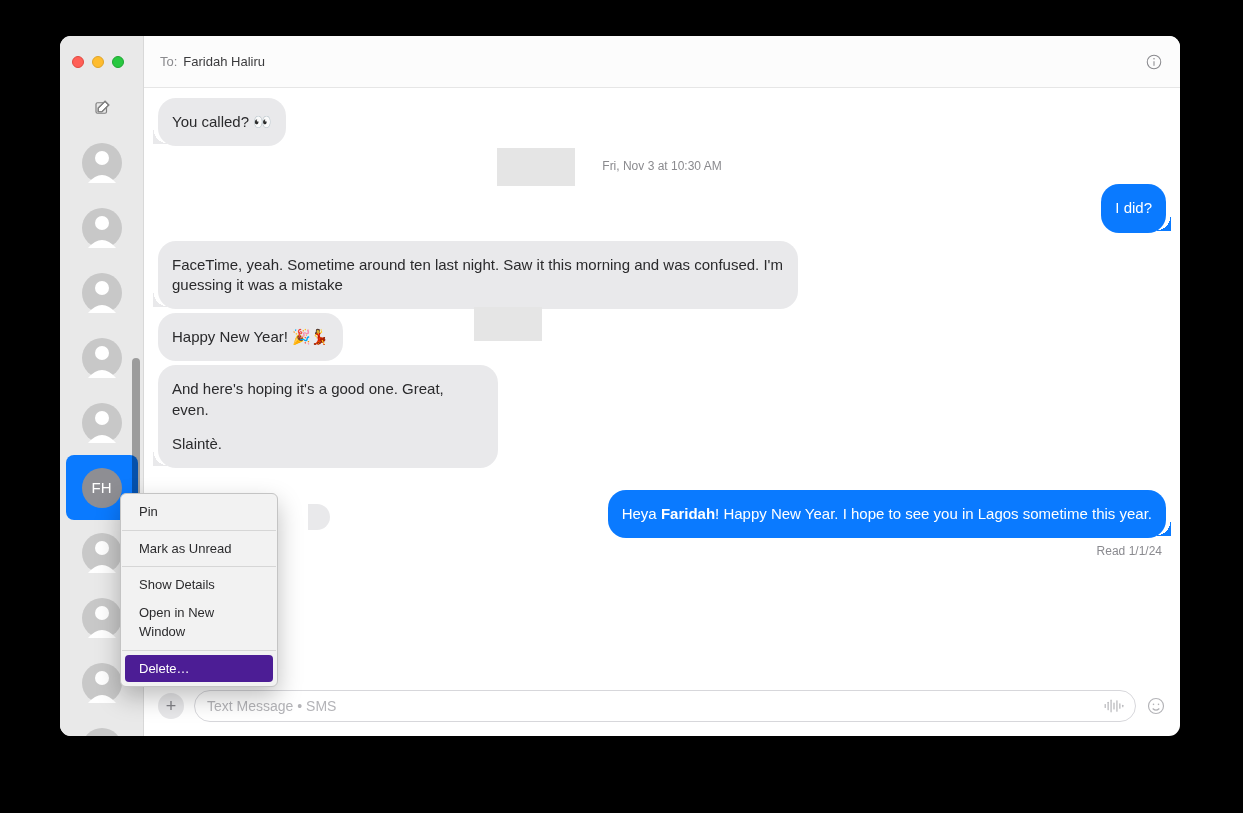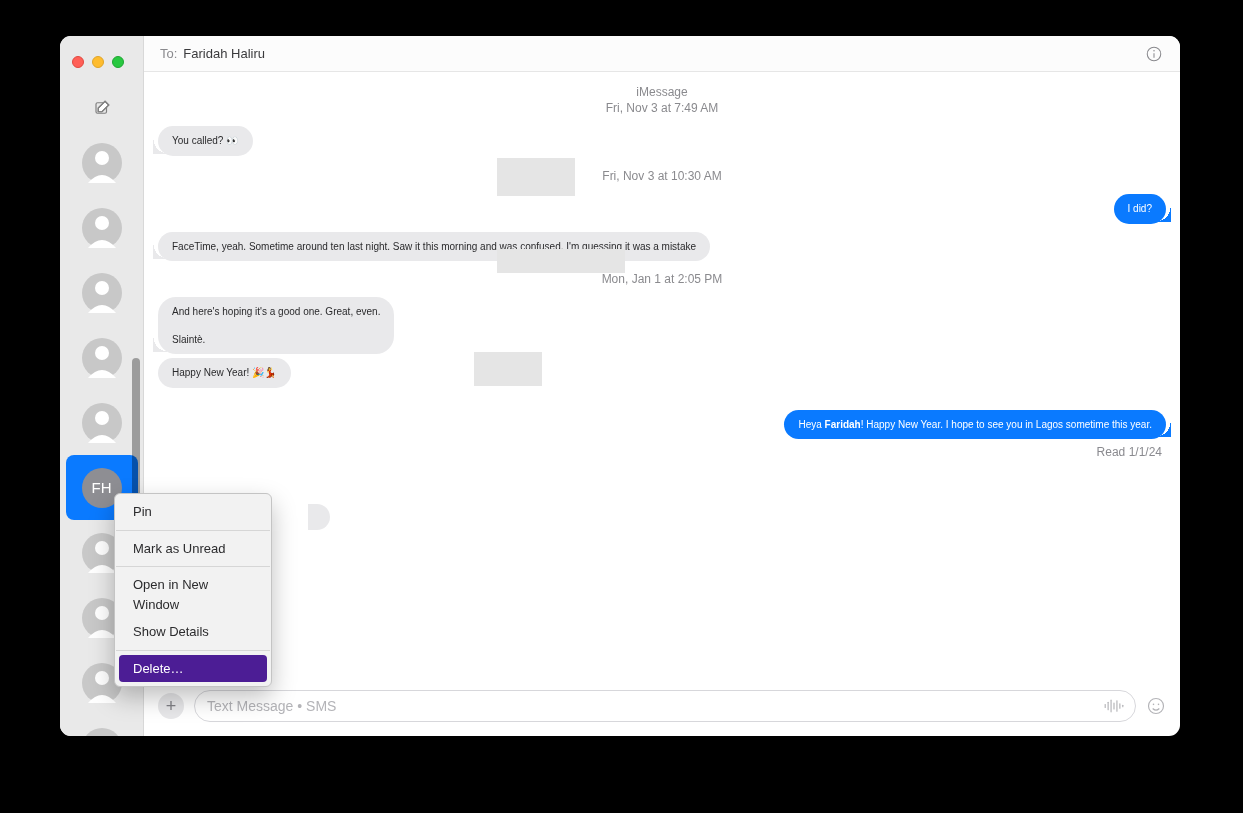--- a/index.html
+++ b/index.html
@@ -64,21 +64,21 @@
     position: absolute; right: 0; top: 0; bottom: 0; width: 15px;
   }
   .scroll-thumb {
     position: absolute; right: 3px; top: 230px; width: 8px; height: 220px;
     background: rgba(0,0,0,0.33); border-radius: 4px;
   }
 
   
   .main { flex: 1; display: flex; flex-direction: column; position: relative; }
   .header {
-    height: 36px;
+    height: 52px;
     border-bottom: 1px solid #e6e6e6;
     display: flex; align-items: center;
     padding: 0 16px;
     background: #fcfcfc;
   }
   .to-label { color: #8a8a8e; font-size: 13px; margin-right: 6px; }
   .to-name { color: #3b3b3d; font-size: 13px; }
   .info-btn {
     margin-left: auto;
     width: 20px; height: 20px;
@@ -104,23 +104,23 @@
   .center-meta .svc { display: block; }
   .row {
     display: flex;
     padding: 2px 14px;
     position: relative;
   }
   .row.in { justify-content: flex-start; }
   .row.out { justify-content: flex-end; }
   .bubble {
     max-width: 640px;
-    padding: 8px 14px;
+    padding: 14px 14px;
     border-radius: 18px;
-    font-size: 10px;
+    font-size: 15px;
     line-height: 1.35;
     position: relative;
   }
   .bubble p + p { margin-top: 14px; }
   .in .bubble { background: #e9e9eb; color: #2a2a2c; }
   .out .bubble { background: #0a7aff; color: #fff; }
   .tail-in::before {
     content: ""; position: absolute; left: -5px; bottom: 2px;
     width: 14px; height: 14px;
     background: radial-gradient(circle at 14px 0, transparent 13px, #e9e9eb 13px);
@@ -168,21 +168,21 @@
   }
   .input-wrap input::placeholder { color: #b4b4b8; }
   .wave-btn { color: #b4b4b8; display:flex; align-items:center; }
   .wave-btn svg { width: 22px; height: 18px; }
   .emoji-btn { color: #b4b4b8; display:flex; align-items:center; }
   .emoji-btn svg { width: 20px; height: 20px; }
 
   
   .ctx {
     position: absolute;
-    left: 54px; top: 457px;
+    left: 60px; top: 457px;
     width: 158px;
     background: #f2f2f2;
     border: 0.5px solid #c4c4c4;
     border-radius: 6px;
     box-shadow: 0 10px 24px rgba(0,0,0,0.25);
     padding: 4px 0;
     font-size: 13px;
     color: #2b2b2d;
   }
   .ctx .mi {
@@ -317,24 +317,20 @@
         <svg viewBox="0 0 24 24" fill="none" stroke="currentColor" stroke-width="1.4">
           <circle cx="12" cy="12" r="9"></circle>
           <line x1="12" y1="11" x2="12" y2="17"></line>
           <circle cx="12" cy="7.5" r="1" fill="currentColor" stroke="none"></circle>
         </svg>
       </div>
     </div>
 
     <div class="thread">
 
-      <div class="center-meta">
-        <span class="svc">iMessage</span>
-        <span>Fri, Nov 3 at 7:49 AM</span>
-      </div>
 
       <div class="row in">
         <div class="bubble tail-in">
           <span>You called? 👀</span>
         </div>
       </div>
 
       <div class="center-meta" style="margin-top:10px;">
         <span>Fri, Nov 3 at 10:30 AM</span>
         <div class="redact" style="left:50%; transform:translateX(-165px); top:-10px; width:78px; height:38px;"></div>
@@ -345,37 +341,33 @@
           <span>I did?</span>
         </div>
       </div>
 
       <div class="row in" style="margin-top:4px;">
         <div class="bubble tail-in" style="max-width:640px;">
           <span>FaceTime, yeah. Sometime around ten last night. Saw it this morning and was confused. I'm guessing it was a mistake</span>
         </div>
       </div>
 
-      <div class="center-meta" style="margin-top:8px;">
-        <span>Mon, Jan 1 at 2:05 PM</span>
-        <div class="redact" style="left:50%; transform:translateX(-165px); top:-22px; width:128px; height:24px;"></div>
+
+      <div class="row in" style="position:relative;">
+        <div class="bubble">
+          <span>Happy New Year! 🎉💃</span>
+        </div>
+        <div class="redact" style="left:330px; top:-4px; width:68px; height:34px;"></div>
       </div>
 
       <div class="row in">
         <div class="bubble tail-in" style="max-width:340px;">
           <p>And here's hoping it's a good one. Great, even.</p>
           <p>Slaintè.</p>
         </div>
-      </div>
-
-      <div class="row in" style="position:relative;">
-        <div class="bubble">
-          <span>Happy New Year! 🎉💃</span>
-        </div>
-        <div class="redact" style="left:330px; top:-4px; width:68px; height:34px;"></div>
       </div>
 
       <div class="row out" style="margin-top:18px;">
         <div class="bubble tail-out">
           <span><span>Heya </span><b>Faridah</b><span>! Happy New Year. I hope to see you in Lagos sometime this year.</span></span>
         </div>
       </div>
 
       <div class="read-receipt">Read 1/1/24</div>
 
@@ -410,19 +402,19 @@
     </div>
   </div>
 
   <div class="peek"></div>
 
   <div class="ctx">
     <div class="mi">Pin</div>
     <div class="sep"></div>
     <div class="mi">Mark as Unread</div>
     <div class="sep"></div>
+    <div class="mi">Show Details</div>
     <div class="mi">Open in New Window</div>
-    <div class="mi">Show Details</div>
     <div class="sep"></div>
     <div class="mi highlight">Delete…</div>
   </div>
 
 </div>
 
 </body></html>

